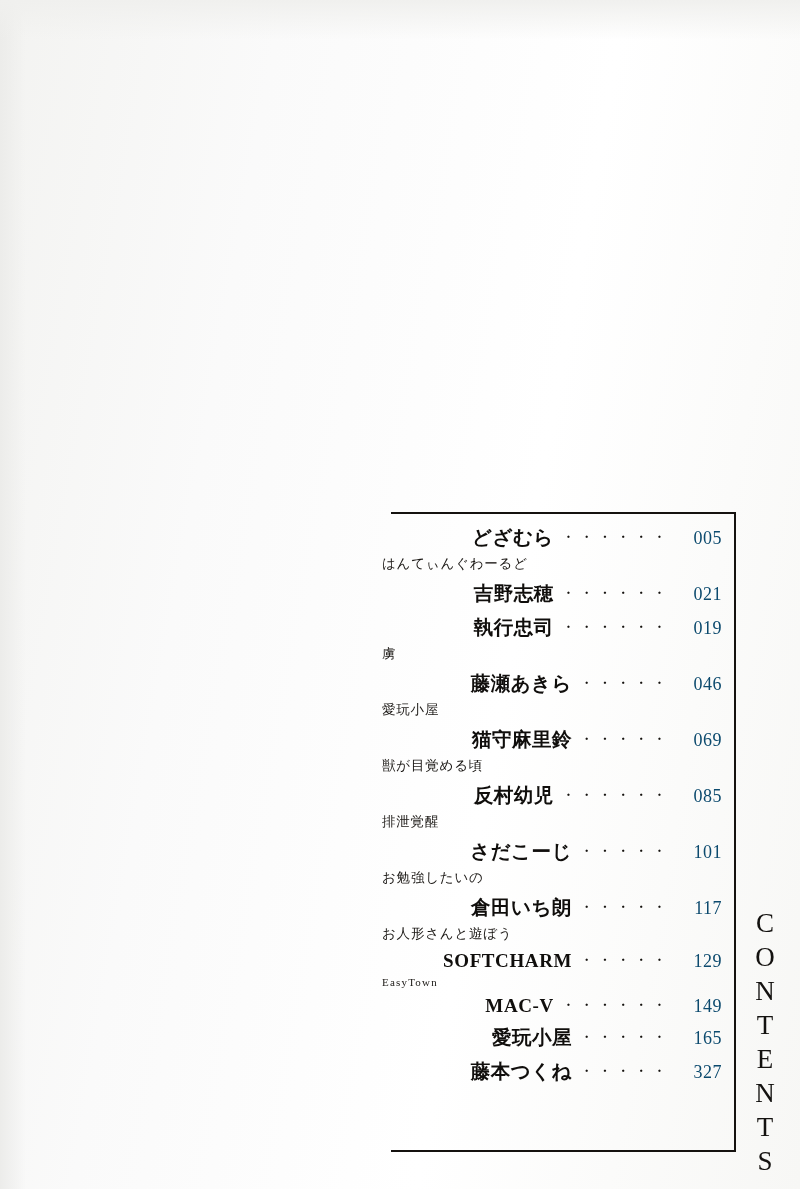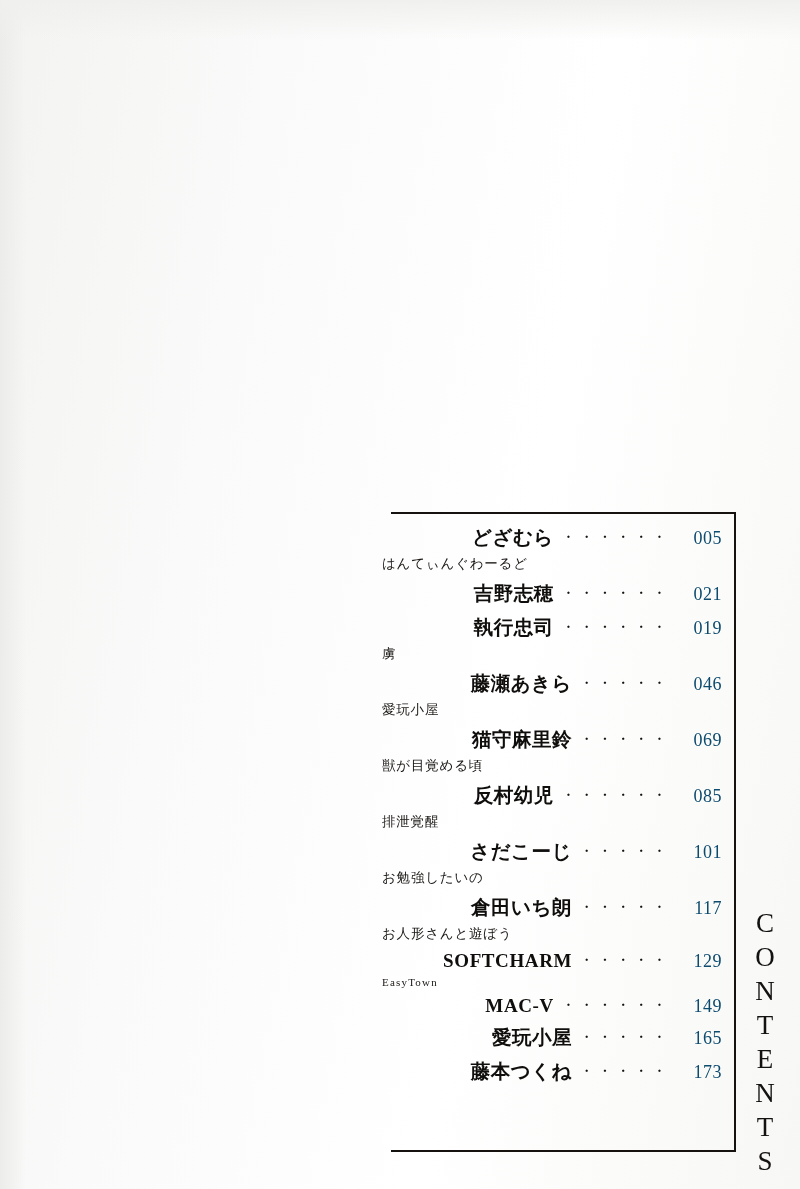--- a/index.html
+++ b/index.html
@@ -267,19 +267,19 @@
           <span class="author">愛玩小屋</span>
           <span class="dots">・・・・・</span>
           <span class="page-num">165</span>
         </div>
       </div>
 
       <div class="entry">
         <div class="entry-main">
           <span class="author">藤本つくね</span>
           <span class="dots">・・・・・</span>
-          <span class="page-num">173</span>
+          <span class="page-num">327</span>
         </div>
       </div>
 
     </div>
   </div>
 </div>
 
 </body></html>

